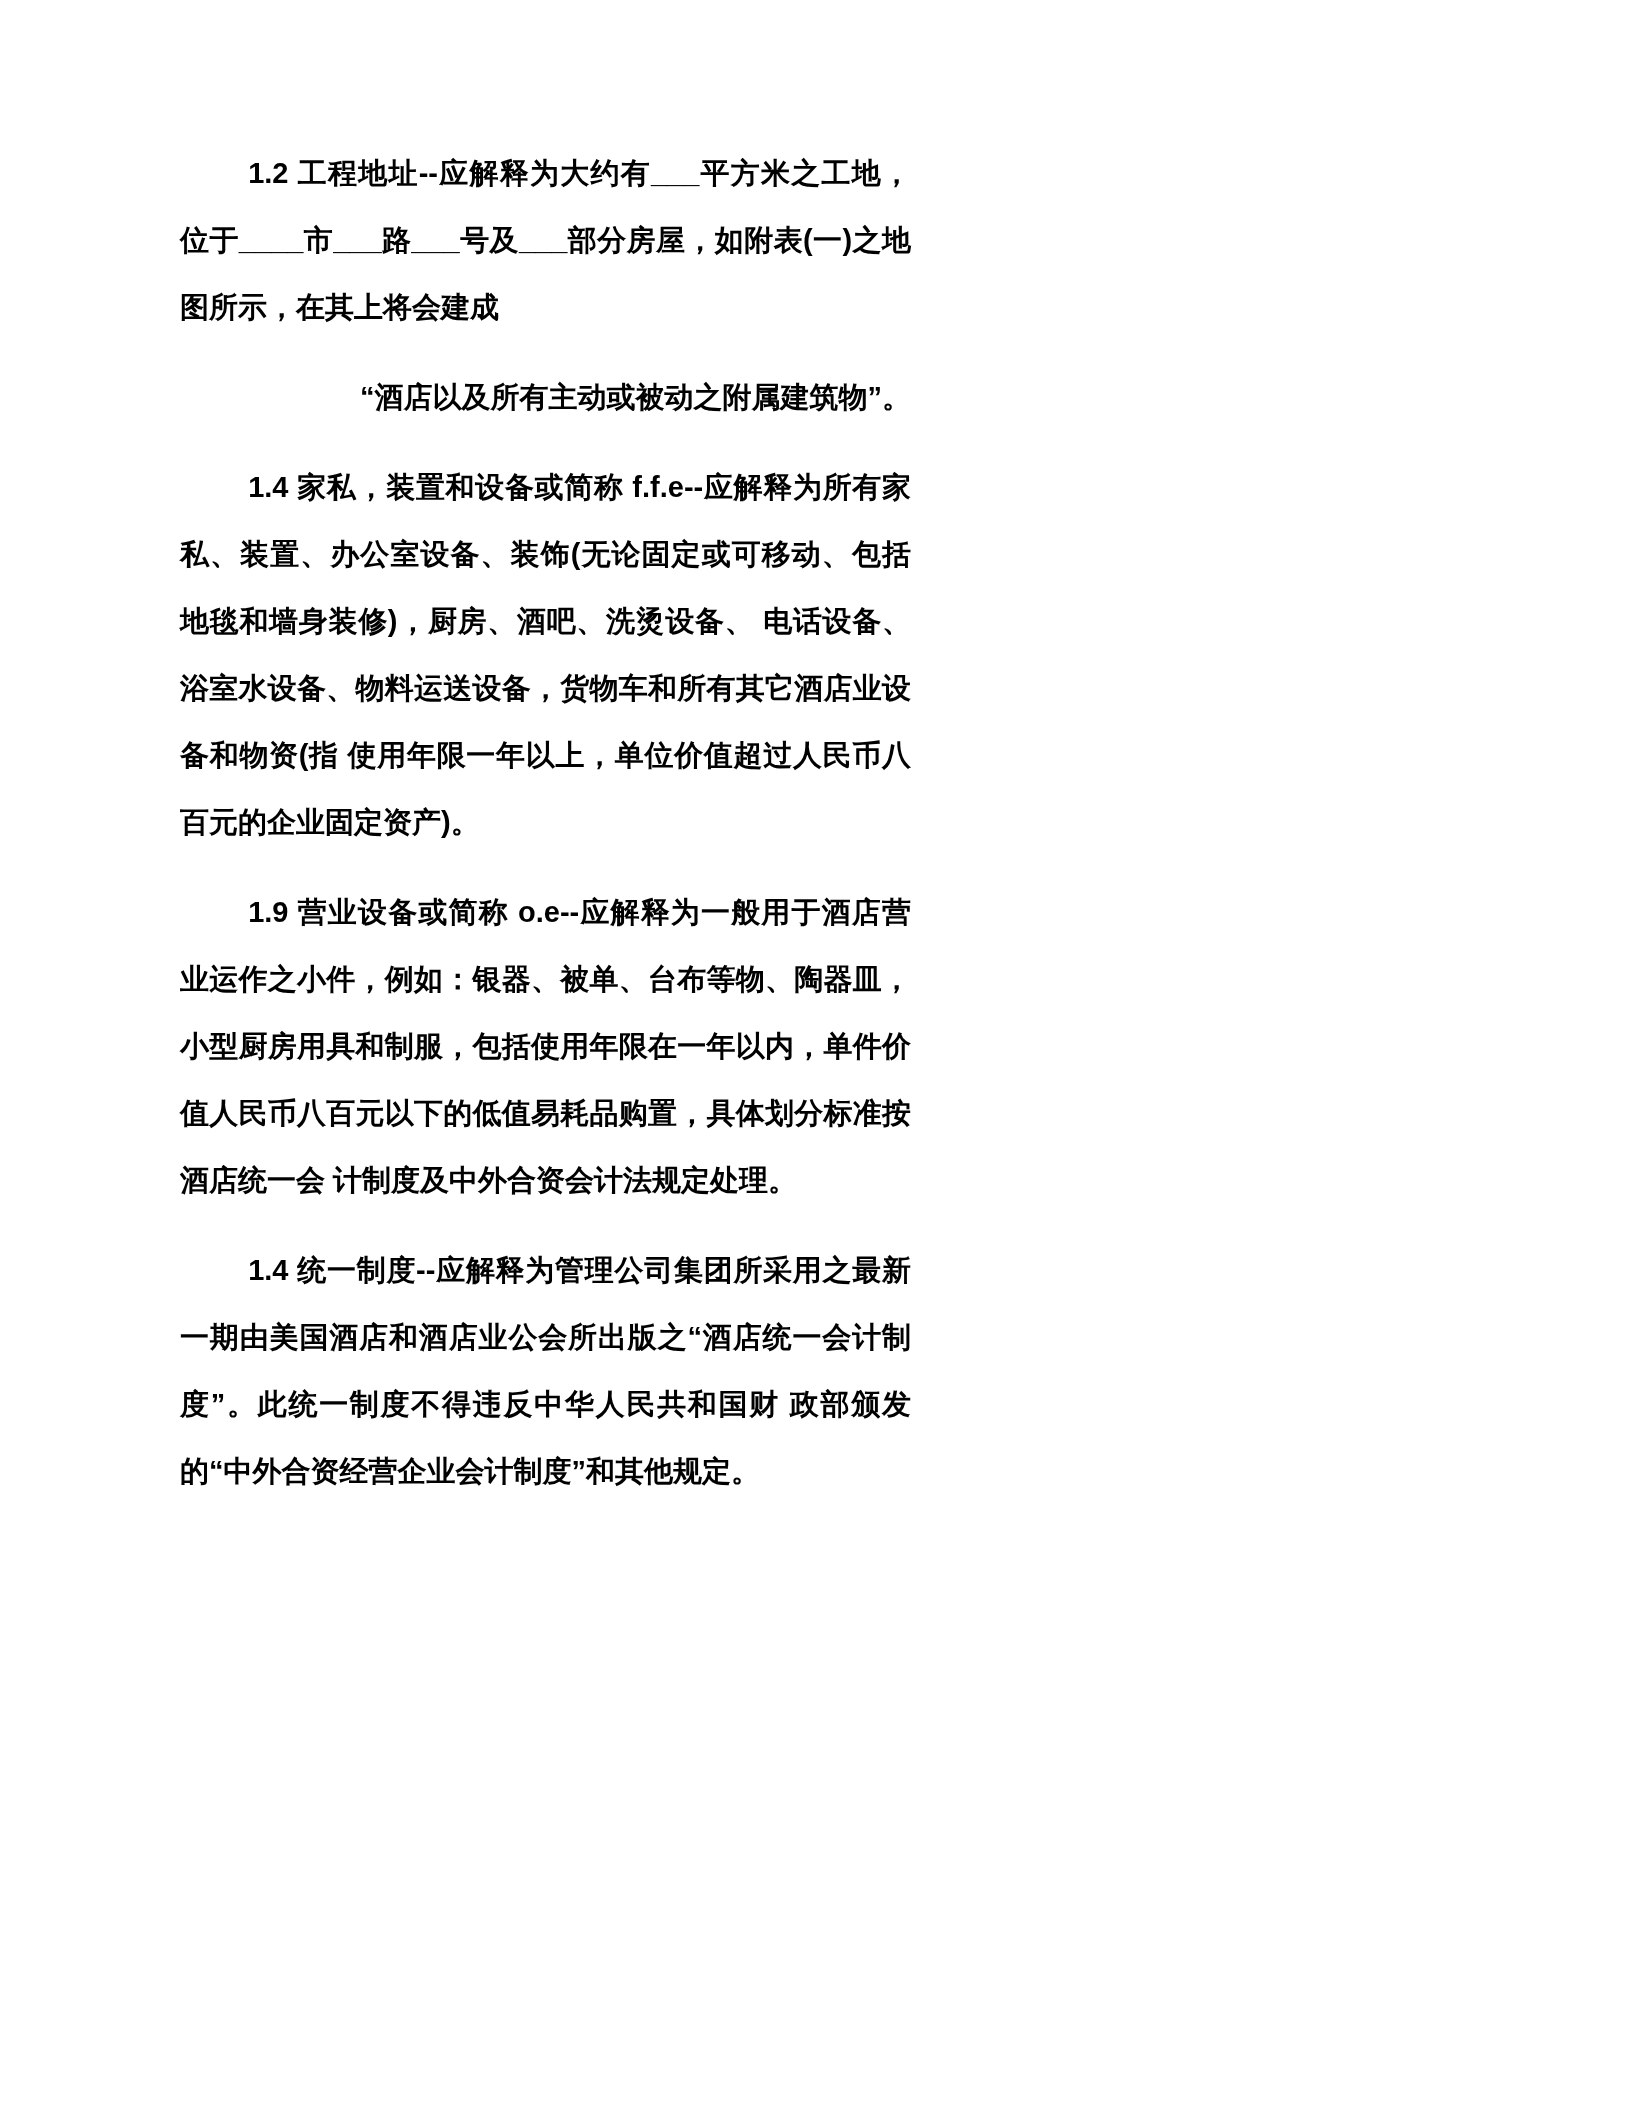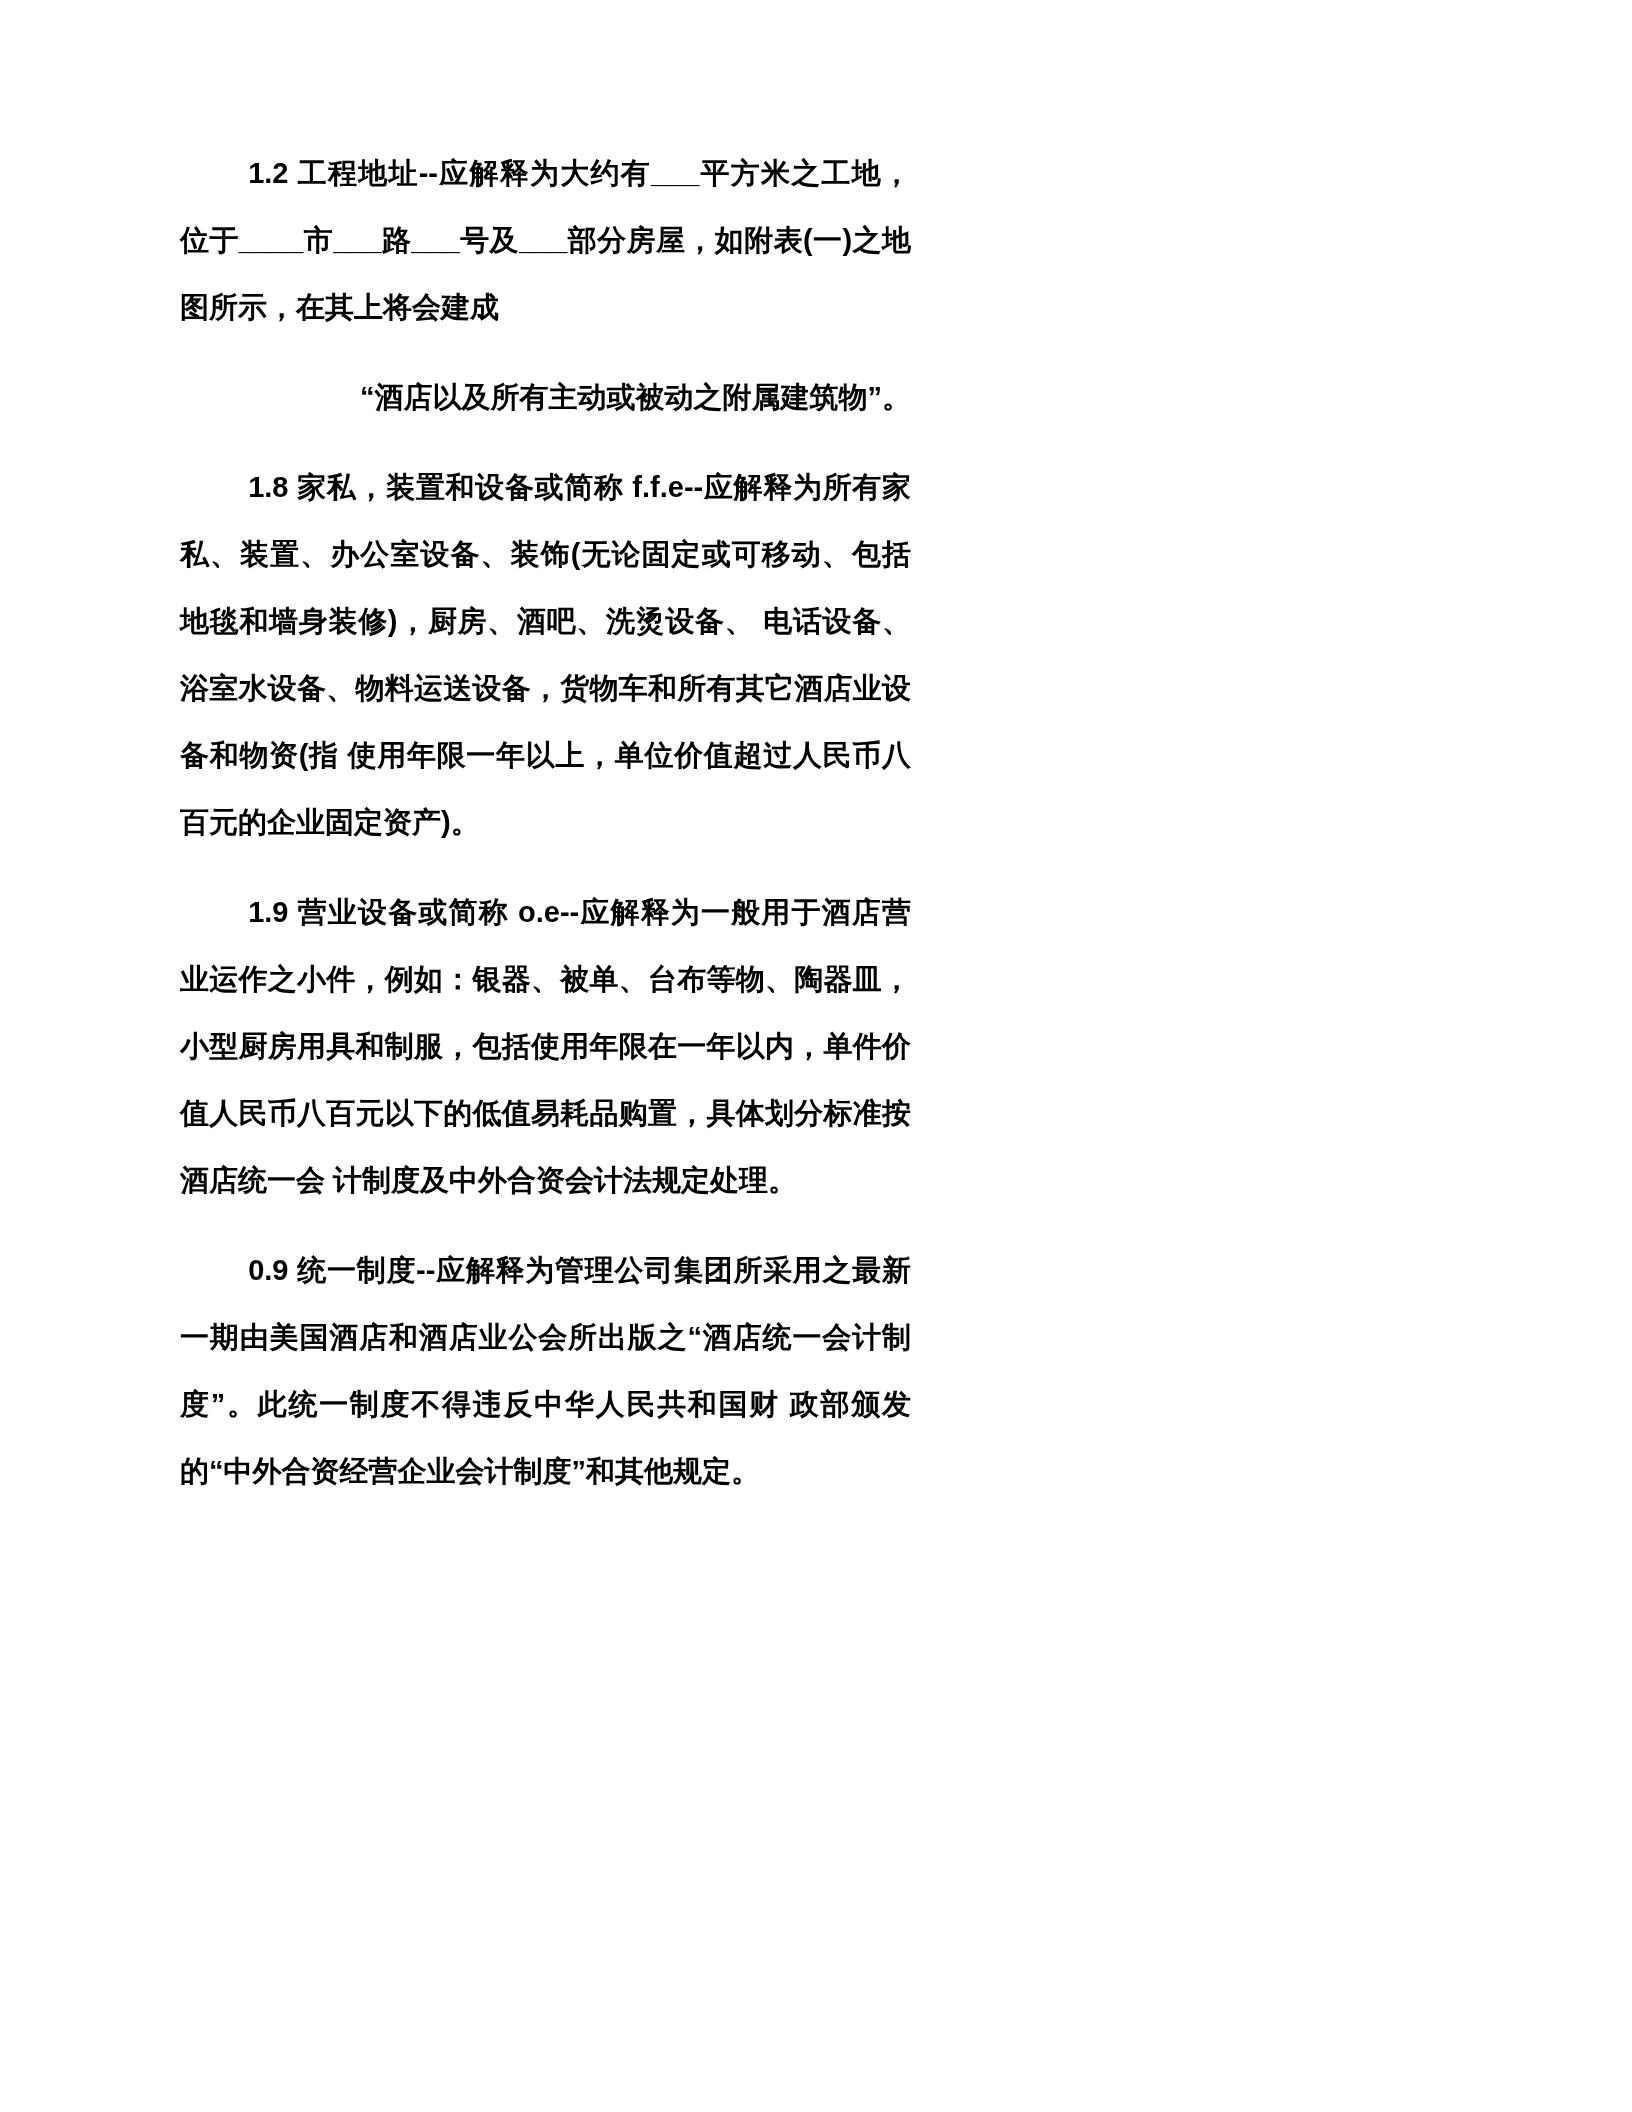--- a/index.html
+++ b/index.html
@@ -38,18 +38,18 @@
 </style>
 </head>
 <body>
 
 <div class="page">
   <p class="para">1.2 工程地址--应解释为大约有___平方米之工地，位于____市___路___号及___部分房屋，如附表(一)之地图所示，在其上将会建成</p>
 
   <p class="para quote">“酒店以及所有主动或被动之附属建筑物”。</p>
 
 
-  <p class="para">1.8 家私，装置和设备或简称 f.f.e--应解释为所有家私、装置、办公室设备、装饰(无论固定或可移动、包括地毯和墙身装修)，厨房、酒吧、洗烫设备、 电话设备、浴室水设备、物料运送设备，货物车和所有其它酒店业设备和物资(指 使用年限一年以上，单位价值超过人民币八百元的企业固定资产)。</p>
+  <p class="para">1.4 家私，装置和设备或简称 f.f.e--应解释为所有家私、装置、办公室设备、装饰(无论固定或可移动、包括地毯和墙身装修)，厨房、酒吧、洗烫设备、 电话设备、浴室水设备、物料运送设备，货物车和所有其它酒店业设备和物资(指 使用年限一年以上，单位价值超过人民币八百元的企业固定资产)。</p>
 
   <p class="para">1.9 营业设备或简称 o.e--应解释为一般用于酒店营业运作之小件，例如：银器、被单、台布等物、陶器皿，小型厨房用具和制服，包括使用年限在一年以内，单件价值人民币八百元以下的低值易耗品购置，具体划分标准按酒店统一会 计制度及中外合资会计法规定处理。</p>
 
-  <p class="para">0.9 统一制度--应解释为管理公司集团所采用之最新一期由美国酒店和酒店业公会所出版之“酒店统一会计制度”。此统一制度不得违反中华人民共和国财 政部颁发的“中外合资经营企业会计制度”和其他规定。</p>
+  <p class="para">1.4 统一制度--应解释为管理公司集团所采用之最新一期由美国酒店和酒店业公会所出版之“酒店统一会计制度”。此统一制度不得违反中华人民共和国财 政部颁发的“中外合资经营企业会计制度”和其他规定。</p>
 </div>
 
 </body></html>

